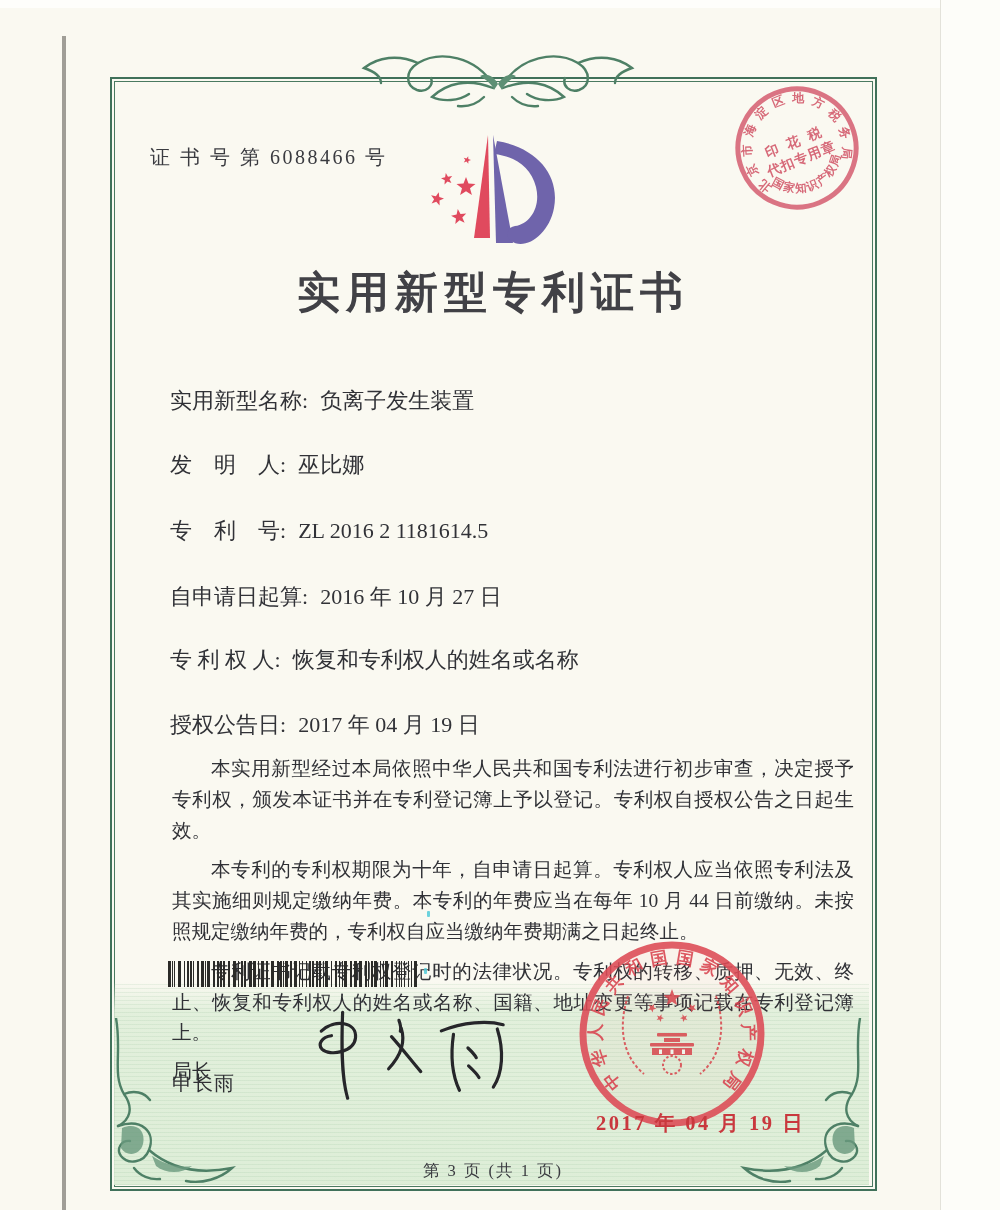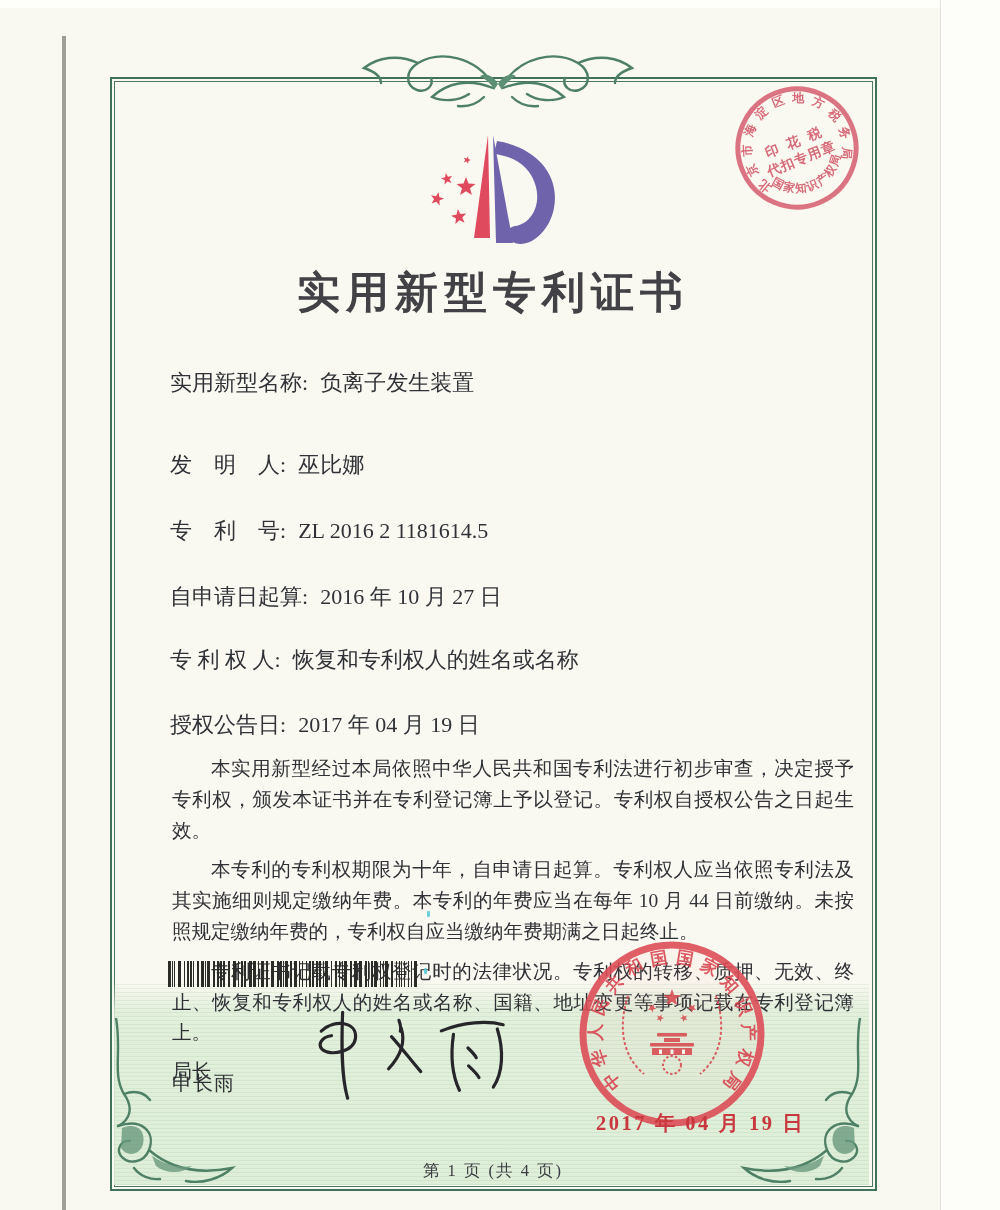--- a/index.html
+++ b/index.html
@@ -12,21 +12,21 @@
   .frame{left:110px;top:77px;width:763px;height:1110px;border:2.5px solid #40715a;}
   .frame-inner{position:absolute;left:2px;top:2px;right:2px;bottom:2px;border:1px solid #4a7a61;}
   .green-band{left:114px;top:982px;width:755px;height:203px;
     background:
       repeating-linear-gradient(0deg, rgba(120,175,130,.13) 0 1px, rgba(255,255,255,0) 1px 4px),
       linear-gradient(to bottom, rgba(222,238,216,0) 0, rgba(222,238,216,.85) 30px, rgba(220,237,214,.95) 100%);}
   .cert-no{left:150px;top:144px;font-size:20px;letter-spacing:2.5px;color:#3a3b40;}
   .title{left:110px;top:264px;width:766px;text-align:center;font-size:43px;letter-spacing:6px;font-weight:600;color:#414146;}
   .field{left:170px;font-size:22px;color:#313237;white-space:nowrap;}
   .fvalue{margin-left:12px;}
-  .f1{top:368px;}.f2{top:450px;text-align:center;}.f3{top:516px;}.f4{top:582px;}.f5{top:645px;}.f6{top:710px;}
+  .f1{top:386px;}.f2{top:450px;text-align:center;}.f3{top:516px;}.f4{top:582px;}.f5{top:645px;}.f6{top:710px;}
   .bodytext{left:163px;top:745px;width:700px;font-size:19.5px;line-height:30.8px;text-align:justify;color:#303136;}
   .bodytext p{margin:9px;text-indent:2em;}
   .barcode{left:168px;top:961px;width:255px;height:26px;}
   .barcode span{position:absolute;top:0;height:100%;background:#2b2b28;}
   .official-title{left:172px;top:1058px;font-size:20px;color:#2f3034;}
   .official-name{left:172px;top:1070px;font-size:20px;color:#2f3034;letter-spacing:1px;}
   .footer{left:110px;top:1160px;width:766px;text-align:center;font-size:16.5px;letter-spacing:2px;color:#3b3c41;}
   .seal-date{left:596px;top:1109px;font-size:20.5px;letter-spacing:2.5px;color:#c9383e;font-weight:600;}
   .speck{width:3px;height:6px;background:#49c8d8;opacity:.8;border-radius:1px;}
   svg text{font-family:"Liberation Serif","DejaVu Serif",serif;}
@@ -89,20 +89,21 @@
         <path d="M24,76 C34,72 44,74 50,82"></path>
         <path d="M34,150 C40,158 50,162 60,161"></path>
       </g>
       <g fill="#6a9a7e" opacity=".8">
         <path d="M22,110 C36,104 46,112 43,126 C40,138 26,139 21,130 Z"></path>
         <path d="M52,138 C64,146 78,150 92,148 C82,156 66,156 56,148 Z"></path>
       </g>
     </g>
   </svg>
 
+  <div class="abs cert-no">证 书 号 第 6088466 号</div>
 
   <svg class="abs" style="left:420px;top:126px;" width="150" height="125" viewBox="0 0 150 125">
     <g>
       <polygon fill="#e04a5e" points="68,9 54,112 70,112"></polygon>
       <polygon fill="#6f64ab" points="73,9 76,117 93,117"></polygon>
       <path fill="#6f64ab" d="M 77,15 C 118,22 140,50 134,82 C 129,109 105,125 91,115 C 85,110 87,101 95,100 C 110,98 121,81 116,61 C 111,41 94,30 74,28 Z"></path>
     </g>
     <g fill="#e04a5e">
       <polygon points="48.2,30.2 48.3,33.0 51.0,33.9 48.4,35.0 48.3,37.8 46.5,35.6 43.8,36.4 45.3,34.0 43.7,31.7 46.5,32.4"></polygon>
       <polygon points="25.8,47.1 28.0,50.7 32.2,50.0 29.5,53.3 31.4,57.1 27.5,55.5 24.5,58.5 24.8,54.2 21.0,52.3 25.1,51.3"></polygon>
@@ -295,18 +296,18 @@
           <path d="M 56,62 C 46,92 50,122 72,140" stroke-dasharray="3,2.2"></path>
           <path d="M 144,62 C 154,92 150,122 128,140" stroke-dasharray="3,2.2"></path>
           <circle cx="100" cy="131" r="9" stroke-dasharray="2.5,2"></circle>
         </g>
       </g>
     </g>
   </svg>
 
   <div class="abs seal-date">2017 年 04 月 19 日</div>
 
-  <div class="abs footer">第 1 页 (共 4 页)</div>
+  <div class="abs footer">第 3 页 (共 1 页)</div>
 
   <div class="abs speck" style="left:427px;top:911px;"></div>
   <div class="abs speck" style="left:424px;top:968px;"></div>
 
 </div>
 
 </body></html>

